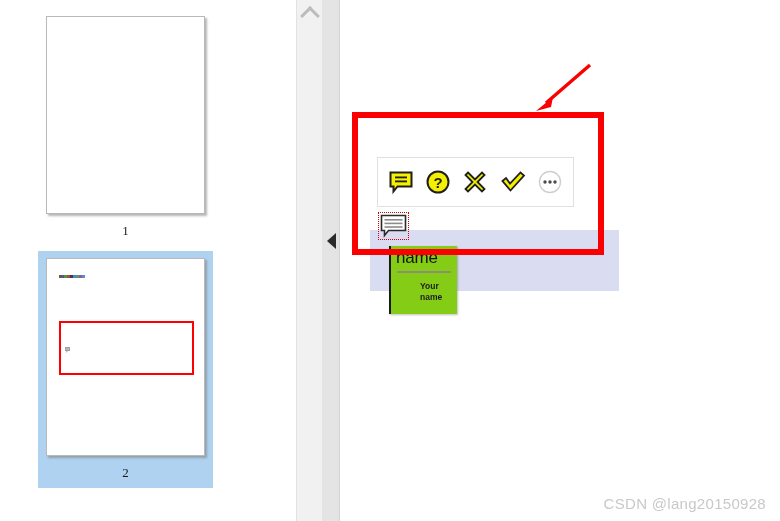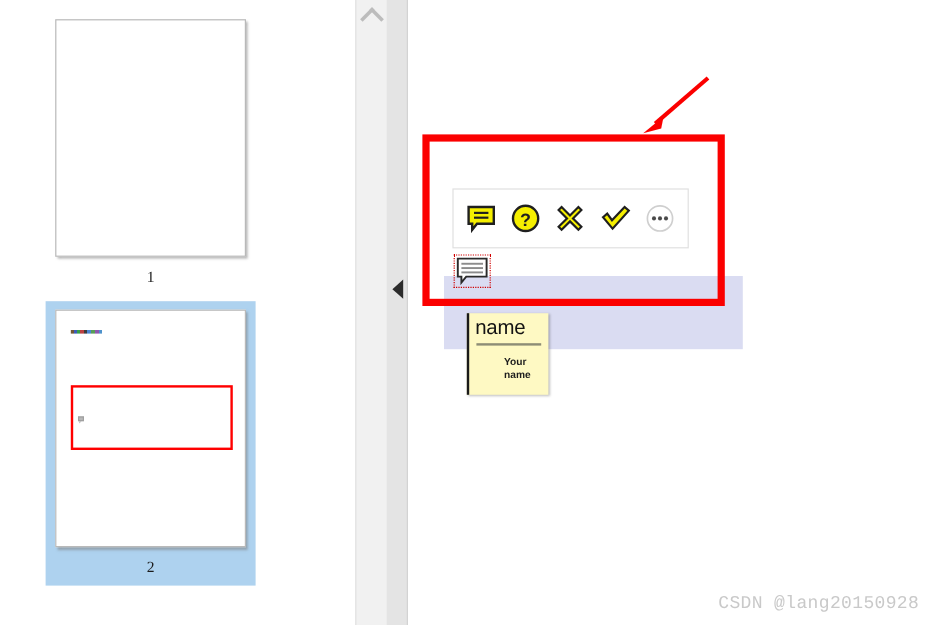--- a/index.html
+++ b/index.html
@@ -182,24 +182,24 @@
     height: 28px;
     border: 1px dotted #d00000;
     box-sizing: border-box;
     padding: 1px;
   }
 
   
   .note-popup {
     position: absolute;
     left: 48px;
-    top: 261px;
+    top: 246px;
     width: 68px;
     height: 68px;
-    background: #fef9c3;
+    background: #84cc16;
     border-left: 2px solid #1a1a1a;
     box-shadow: 1px 1px 2px rgba(0,0,0,0.25);
     box-sizing: border-box;
     padding: 2px 5px 4px 5px;
   }
   .note-title {
     font-family: "Liberation Sans", sans-serif;
     font-size: 17px;
     color: #141414;
     line-height: 20px;
@@ -237,21 +237,21 @@
     width: 70px;
     height: 60px;
     pointer-events: none;
   }
 
   
   .watermark {
     position: absolute;
     right: 14px;
     bottom: 9px;
-    font-family: Liberation Mono, monospace;
+    font-family: Liberation Sans, sans-serif;
     font-size: 15px;
     color: #c9c9c9;
     letter-spacing: 0.3px;
   }
 </style>
 </head>
 <body>
 
 <div id="app">
 

